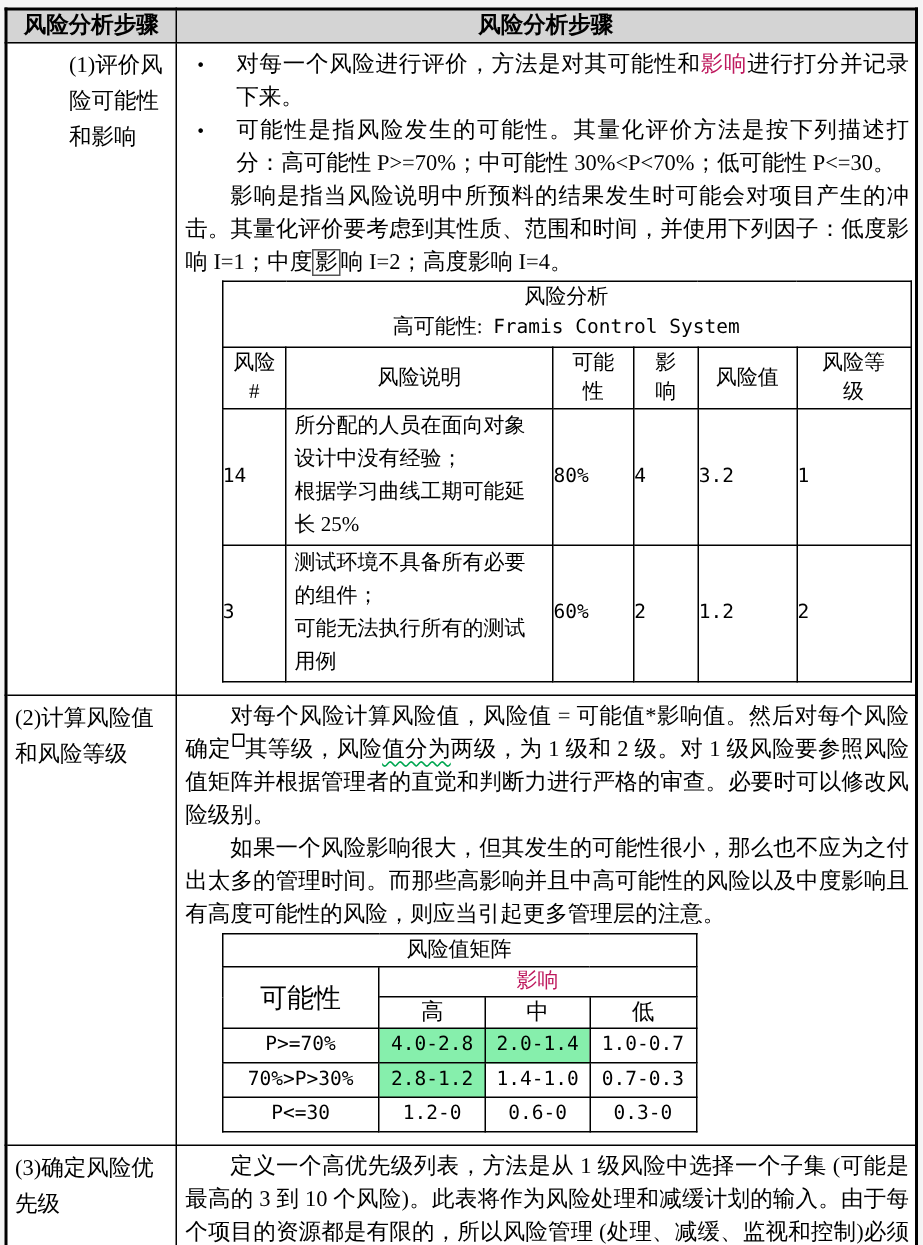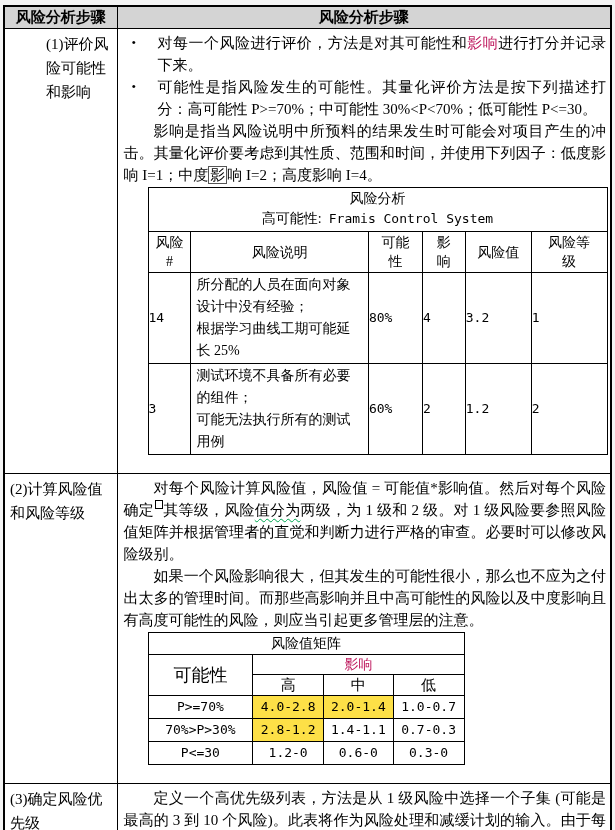--- a/index.html
+++ b/index.html
@@ -67,42 +67,42 @@
     display: inline-block;
     width: 8px; height: 9px;
     border: 1px solid #000;
     vertical-align: 6px;
     margin-left: 1px;
   }
 
   
   table.inner {
     border-collapse: collapse;
-    margin: 1px 0 14px 24px;
+    margin: 1px 0 4px 24px;
     font-size: 14px;
   }
   table.inner td, table.inner th {
     border: 1px solid #000;
     font-weight: normal;
   }
   .risk-table { width: 460px; }
   .risk-table .title-cell { text-align: center; padding: 1px 0 2px 0; line-height: 20px; }
   .risk-table th { text-align: center; vertical-align: middle; line-height: 19px; padding: 1px 0; white-space: pre-line; }
   .risk-table td.desc { text-align: left; padding: 1px 5px; line-height: 22px; white-space: pre-line; vertical-align: top; }
   .risk-table td.num { text-align: left; vertical-align: middle; }
   .mono { font-family: "DejaVu Sans Mono", "Liberation Mono", monospace; font-size: 13px; }
 
   .matrix-table { width: 317px; }
   .matrix-table td { text-align: center; vertical-align: middle; }
   .matrix-table .title-cell { height: 22px; line-height: 21px; }
   .matrix-table .axis-cell { font-size: 18px; }
   .matrix-table .impact-cell { height: 20px; line-height: 19px; }
   .matrix-table .lvl-cell { height: 21px; line-height: 20px; font-size: 15px; }
   .matrix-table .data-row td { height: 23px; }
-  .shaded { background: #fde047; }
+  .shaded { background: #86efac; }
 </style>
 </head>
 <body>
 
 <div class="doc">
 <table class="outer">
   <colgroup>
         <col class="col-activity">
         <col>
       </colgroup>
@@ -205,21 +205,21 @@
             </tr>
             <tr class="data-row">
               <td class="mono">P&gt;=70%</td>
               <td class="mono shaded">4.0-2.8</td>
               <td class="mono shaded">2.0-1.4</td>
               <td class="mono">1.0-0.7</td>
             </tr>
             <tr class="data-row">
               <td class="mono">70%&gt;P&gt;30%</td>
               <td class="mono shaded">2.8-1.2</td>
-              <td class="mono">1.4-1.1</td>
+              <td class="mono">1.4-1.0</td>
               <td class="mono">0.7-0.3</td>
             </tr>
             <tr class="data-row">
               <td class="mono">P&lt;=30</td>
               <td class="mono">1.2-0</td>
               <td class="mono">0.6-0</td>
               <td class="mono">0.3-0</td>
             </tr>
           </tbody>
         </table>

